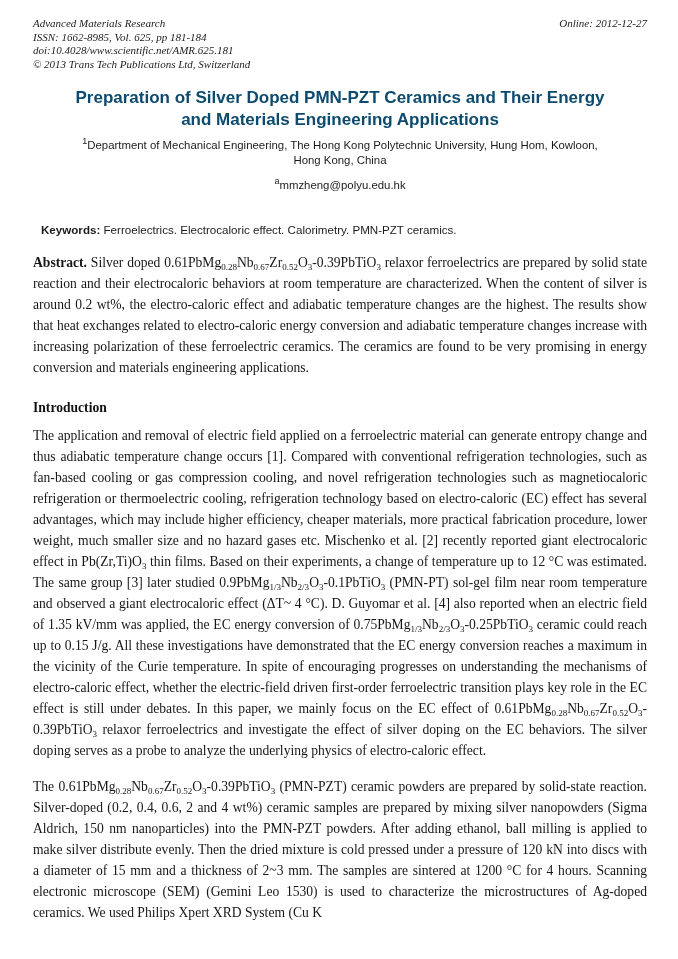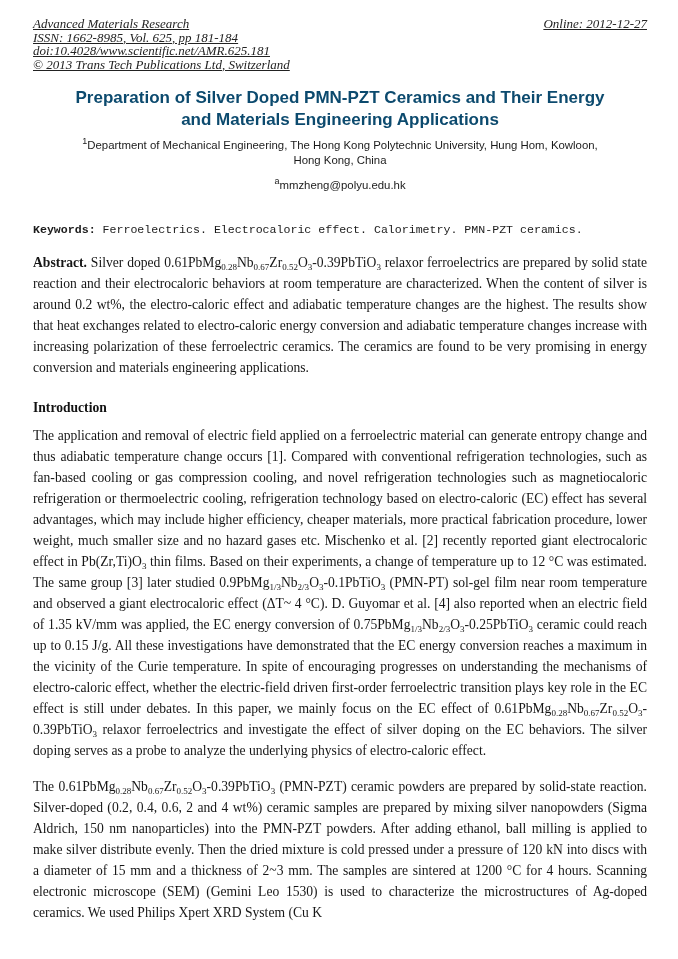--- a/index.html
+++ b/index.html
@@ -3,21 +3,21 @@
 <meta charset="utf-8">
 <style>
   html,body { margin:0; padding:0; background:#ffffff; }
   .page {
     position:relative; width:678px; height:959px; box-sizing:border-box;
     margin:0 auto; background:#ffffff; color:#1b1b1b; overflow:hidden;
     padding:17px 31px 0 33px;
     font-family:"Liberation Serif", serif;
   }
   
-  .hdr { font-style:italic; font-size:13px; line-height:13.5px; color:#222;text-decoration:underline; }
+  .hdr { font-style:italic; font-size:11px; line-height:13.5px; color:#222; }
   .hdr-top { display:flex; justify-content:space-between; }
   
   .title {
     margin:16px 28px 0; text-align:center; color:#0c4a6e;
     font-family:"Liberation Sans", sans-serif; font-weight:bold;
     font-size:17px; line-height:22px;
   }
   .authors {
     margin-top:10px; text-align:center; color:#161616;
     font-family:"Liberation Sans", sans-serif; font-size:14.5px; line-height:19px;
@@ -25,21 +25,21 @@
   .authors sup { font-size:10px; }
   .affil {
     margin:7px auto 0; max-width:545px; text-align:center; color:#1b1b1b;
     font-family:"Liberation Sans", sans-serif; font-size:11.4px; line-height:15px;
   }
   .email {
     margin-top:10px; text-align:center;
     font-family:"Liberation Sans", sans-serif; font-size:11.4px; line-height:15px;
   }
   .kw {
-    margin:29px 0 0; font-family:Liberation Mono, monospace;
+    margin:29px 8px 0; font-family:Liberation Sans, sans-serif;
     font-size:11.6px; line-height:15px; color:#1b1b1b;
   }
   p.body {
     margin:15px 0 0; text-align:justify; color:#161616;
     font-family:"Liberation Serif", serif; font-size:13.6px; line-height:21px;
   }
   h2.sec {
     margin:21px 0 0; color:#121212;
     font-family:"Liberation Serif", serif; font-weight:bold;
     font-size:13.6px; line-height:18px;

